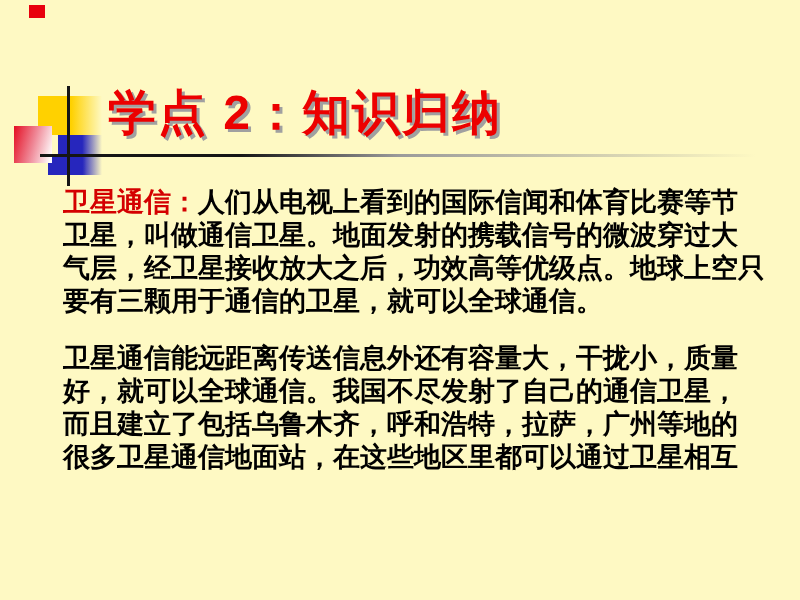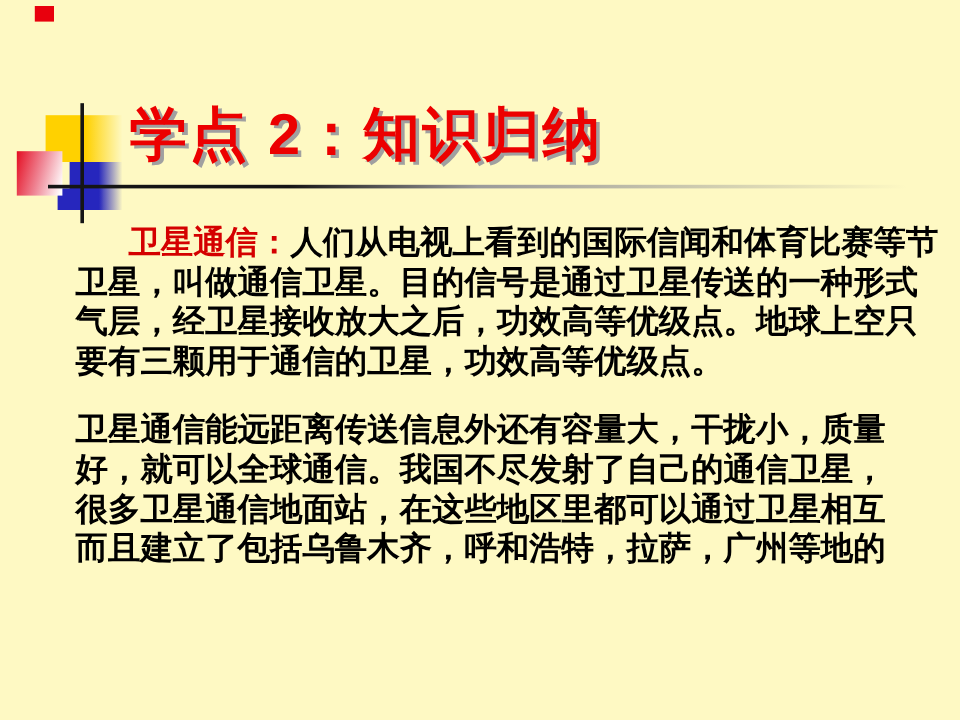--- a/index.html
+++ b/index.html
@@ -87,46 +87,46 @@
     width: 690px;
     font-size: 27px;
     line-height: 33px;
     font-weight: bold;
     color: #000000;
     z-index: 4;
   }
   .body-text .para { margin: 0; }
   .body-text .para + .para { margin-top: 24px; }
   .tline { white-space: nowrap; }
-  .lead-red { color: #d40000; margin-left: 44px; }
+  .lead-red { color: #d40000; }
 </style>
 </head>
 <body>
 
 <div class="slide">
 
   <div class="corner-square"></div>
 
   <div class="yellow-square"></div>
   <div class="pink-square"></div>
   <div class="blue-square-top"></div>
   <div class="blue-square-bottom"></div>
   <div class="v-line"></div>
   <div class="h-line"></div>
 
   <div class="slide-title">学点 2：知识归纳</div>
 
   <div class="body-text">
     <div class="para">
       <div class="tline"><span class="lead-red">卫星通信：</span><span>人们从电视上看到的国际信闻和体育比赛等节</span></div>
-      <div class="tline">卫星，叫做通信卫星。目的信号是通过卫星传送的一种形式</div>
+      <div class="tline">卫星，叫做通信卫星。地面发射的携载信号的微波穿过大</div>
       <div class="tline">气层，经卫星接收放大之后，功效高等优级点。地球上空只</div>
-      <div class="tline">要有三颗用于通信的卫星，功效高等优级点。</div>
+      <div class="tline">要有三颗用于通信的卫星，就可以全球通信。</div>
     </div>
     <div class="para">
       <div class="tline">卫星通信能远距离传送信息外还有容量大，干拢小，质量</div>
       <div class="tline">好，就可以全球通信。我国不尽发射了自己的通信卫星，</div>
+      <div class="tline">而且建立了包括乌鲁木齐，呼和浩特，拉萨，广州等地的</div>
       <div class="tline">很多卫星通信地面站，在这些地区里都可以通过卫星相互</div>
-      <div class="tline">而且建立了包括乌鲁木齐，呼和浩特，拉萨，广州等地的</div>
     </div>
   </div>
 
 </div>
 
 </body></html>

